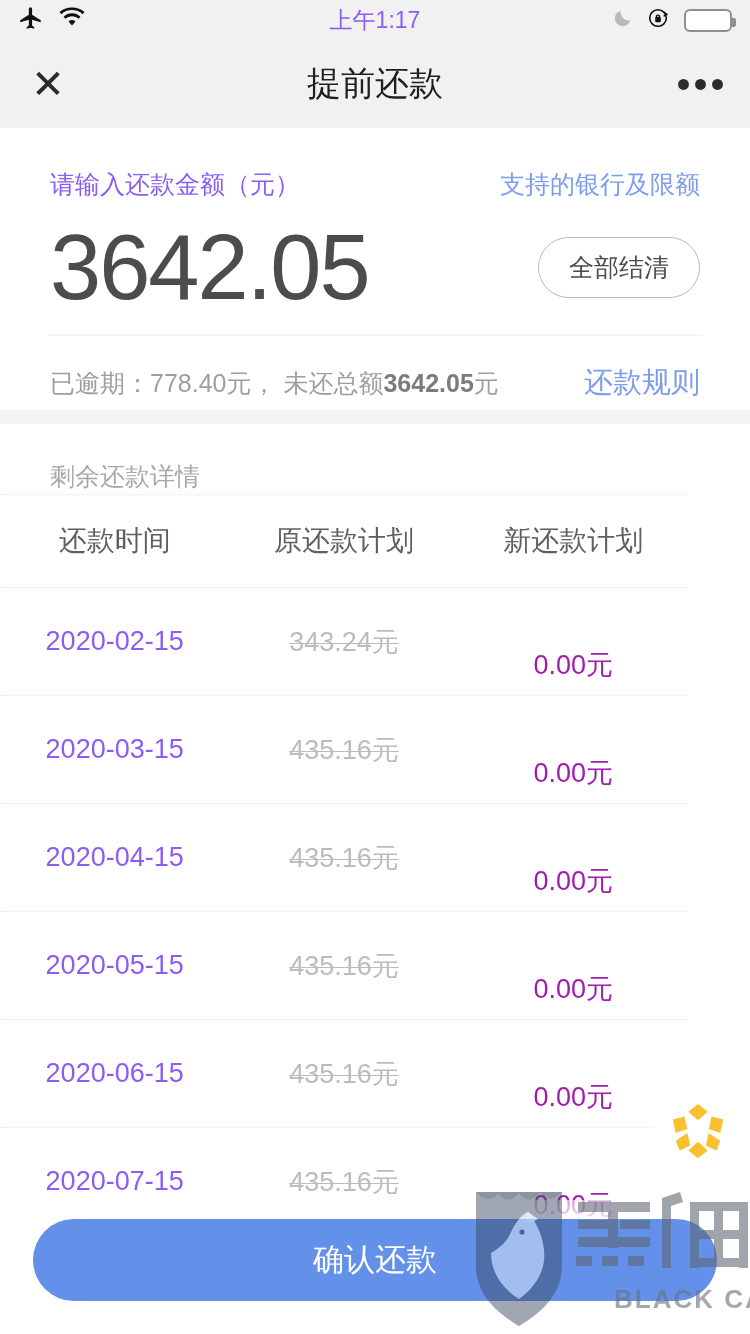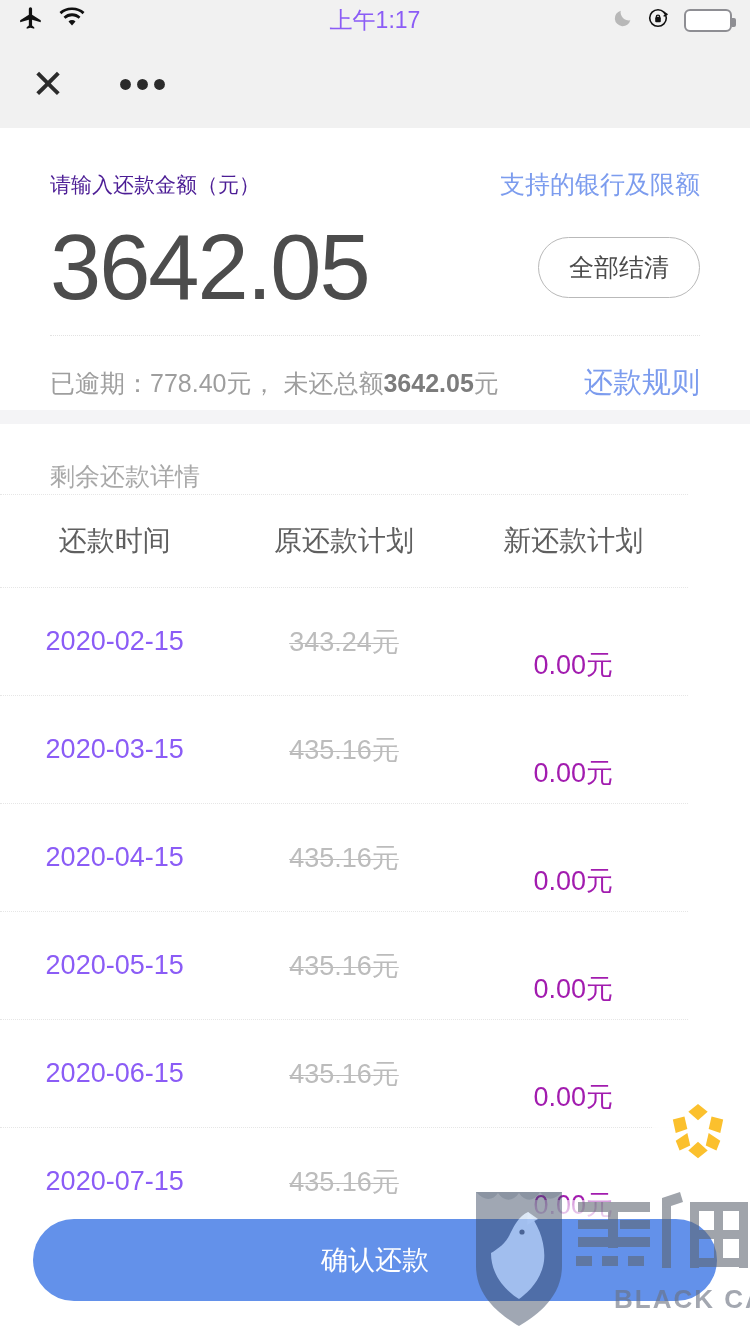--- a/index.html
+++ b/index.html
@@ -36,21 +36,21 @@
   .nav-title { flex:1; text-align:center; font-size:34px; color:#1f1f1f; font-weight:500; }
   .nav-more { width:96px; display:flex; align-items:center; justify-content:center;
               font-size:40px; color:#2b2b2b; letter-spacing:3px; line-height:0.3; }
 
   
   .amount-card {
     position:absolute; top:128px; left:0; width:750px; height:282px;
     background:#ffffff; padding:0 50px;
   }
   .amount-top { display:flex; align-items:center; justify-content:space-between; padding-top:40px; }
-  .amount-label { font-size:21px; color:#4c1d95; }
+  .amount-label { font-size:25px; color:#8b5cf6; }
   .amount-link { font-size:25px; color:#7c9cee; }
   .amount-row { display:flex; align-items:center; justify-content:space-between; margin-top:6px; height:120px; }
   .amount-value { font-size:92px; color:#4c4c4c; letter-spacing:-2px; line-height:1; font-weight:400; }
   .settle-btn { border:1px solid #b9b9b9; border-radius:40px; padding:13px 30px;
                 font-size:25px; color:#4a4a4a; background:#fff; white-space:nowrap; }
   .amount-divider { height:1px; border-top:1px dotted #e2e2e2; margin-top:8px; }
   .amount-bottom { display:flex; align-items:center; justify-content:space-between; padding-top:27px; }
   .overdue-text { font-size:25px; color:#9e9e9e; }
   .overdue-text b { color:#7c7c7c; font-weight:700; }
   .rules-link { font-size:29px; color:#7c9cee; }
@@ -78,21 +78,21 @@
     background:radial-gradient(circle at 50% 45%, rgba(255,255,255,0.96) 58%, rgba(255,255,255,0.72) 72%, rgba(255,255,255,0.18) 100%);
     display:flex; align-items:center; justify-content:center;
   }
   .wb-badge svg { width:62px; height:62px; }
 
   
   .bottom-bar { position:absolute; left:0; bottom:0; width:750px; height:134px;
                 background:linear-gradient(to bottom, rgba(255,255,255,0.55) 0%, #ffffff 22%); }
   .confirm-btn { position:absolute; left:33px; top:19px; width:684px; height:82px;
                  background:#6391ea; border-radius:41px; color:#ffffff;
-                 font-size:27px; display:flex; align-items:center; justify-content:center; }
+                 font-size:31px; display:flex; align-items:center; justify-content:center; }
 
   
   .watermark { position:absolute; right:0px; bottom:0px; width:292px; height:150px;
                pointer-events:none; opacity:0.62; }
   .watermark svg { width:100%; height:100%; }
 </style>
 </head>
 <body>
 
 <div id="screen">
@@ -128,20 +128,21 @@
         </svg>
       </span>
       <span class="battery">
         <span class="fill" style="width: 27%;"></span>
       </span>
     </div>
   </div>
 
   <div class="navbar">
     <div class="nav-close">✕</div>
+    <div class="nav-title">提前还款</div>
     <div class="nav-more">•••</div>
   </div>
 
   <div class="amount-card">
     <div class="amount-top">
       <span class="amount-label">请输入还款金额（元）</span>
       <span class="amount-link">支持的银行及限额</span>
     </div>
     <div class="amount-row">
       <span class="amount-value">3642.05</span>

